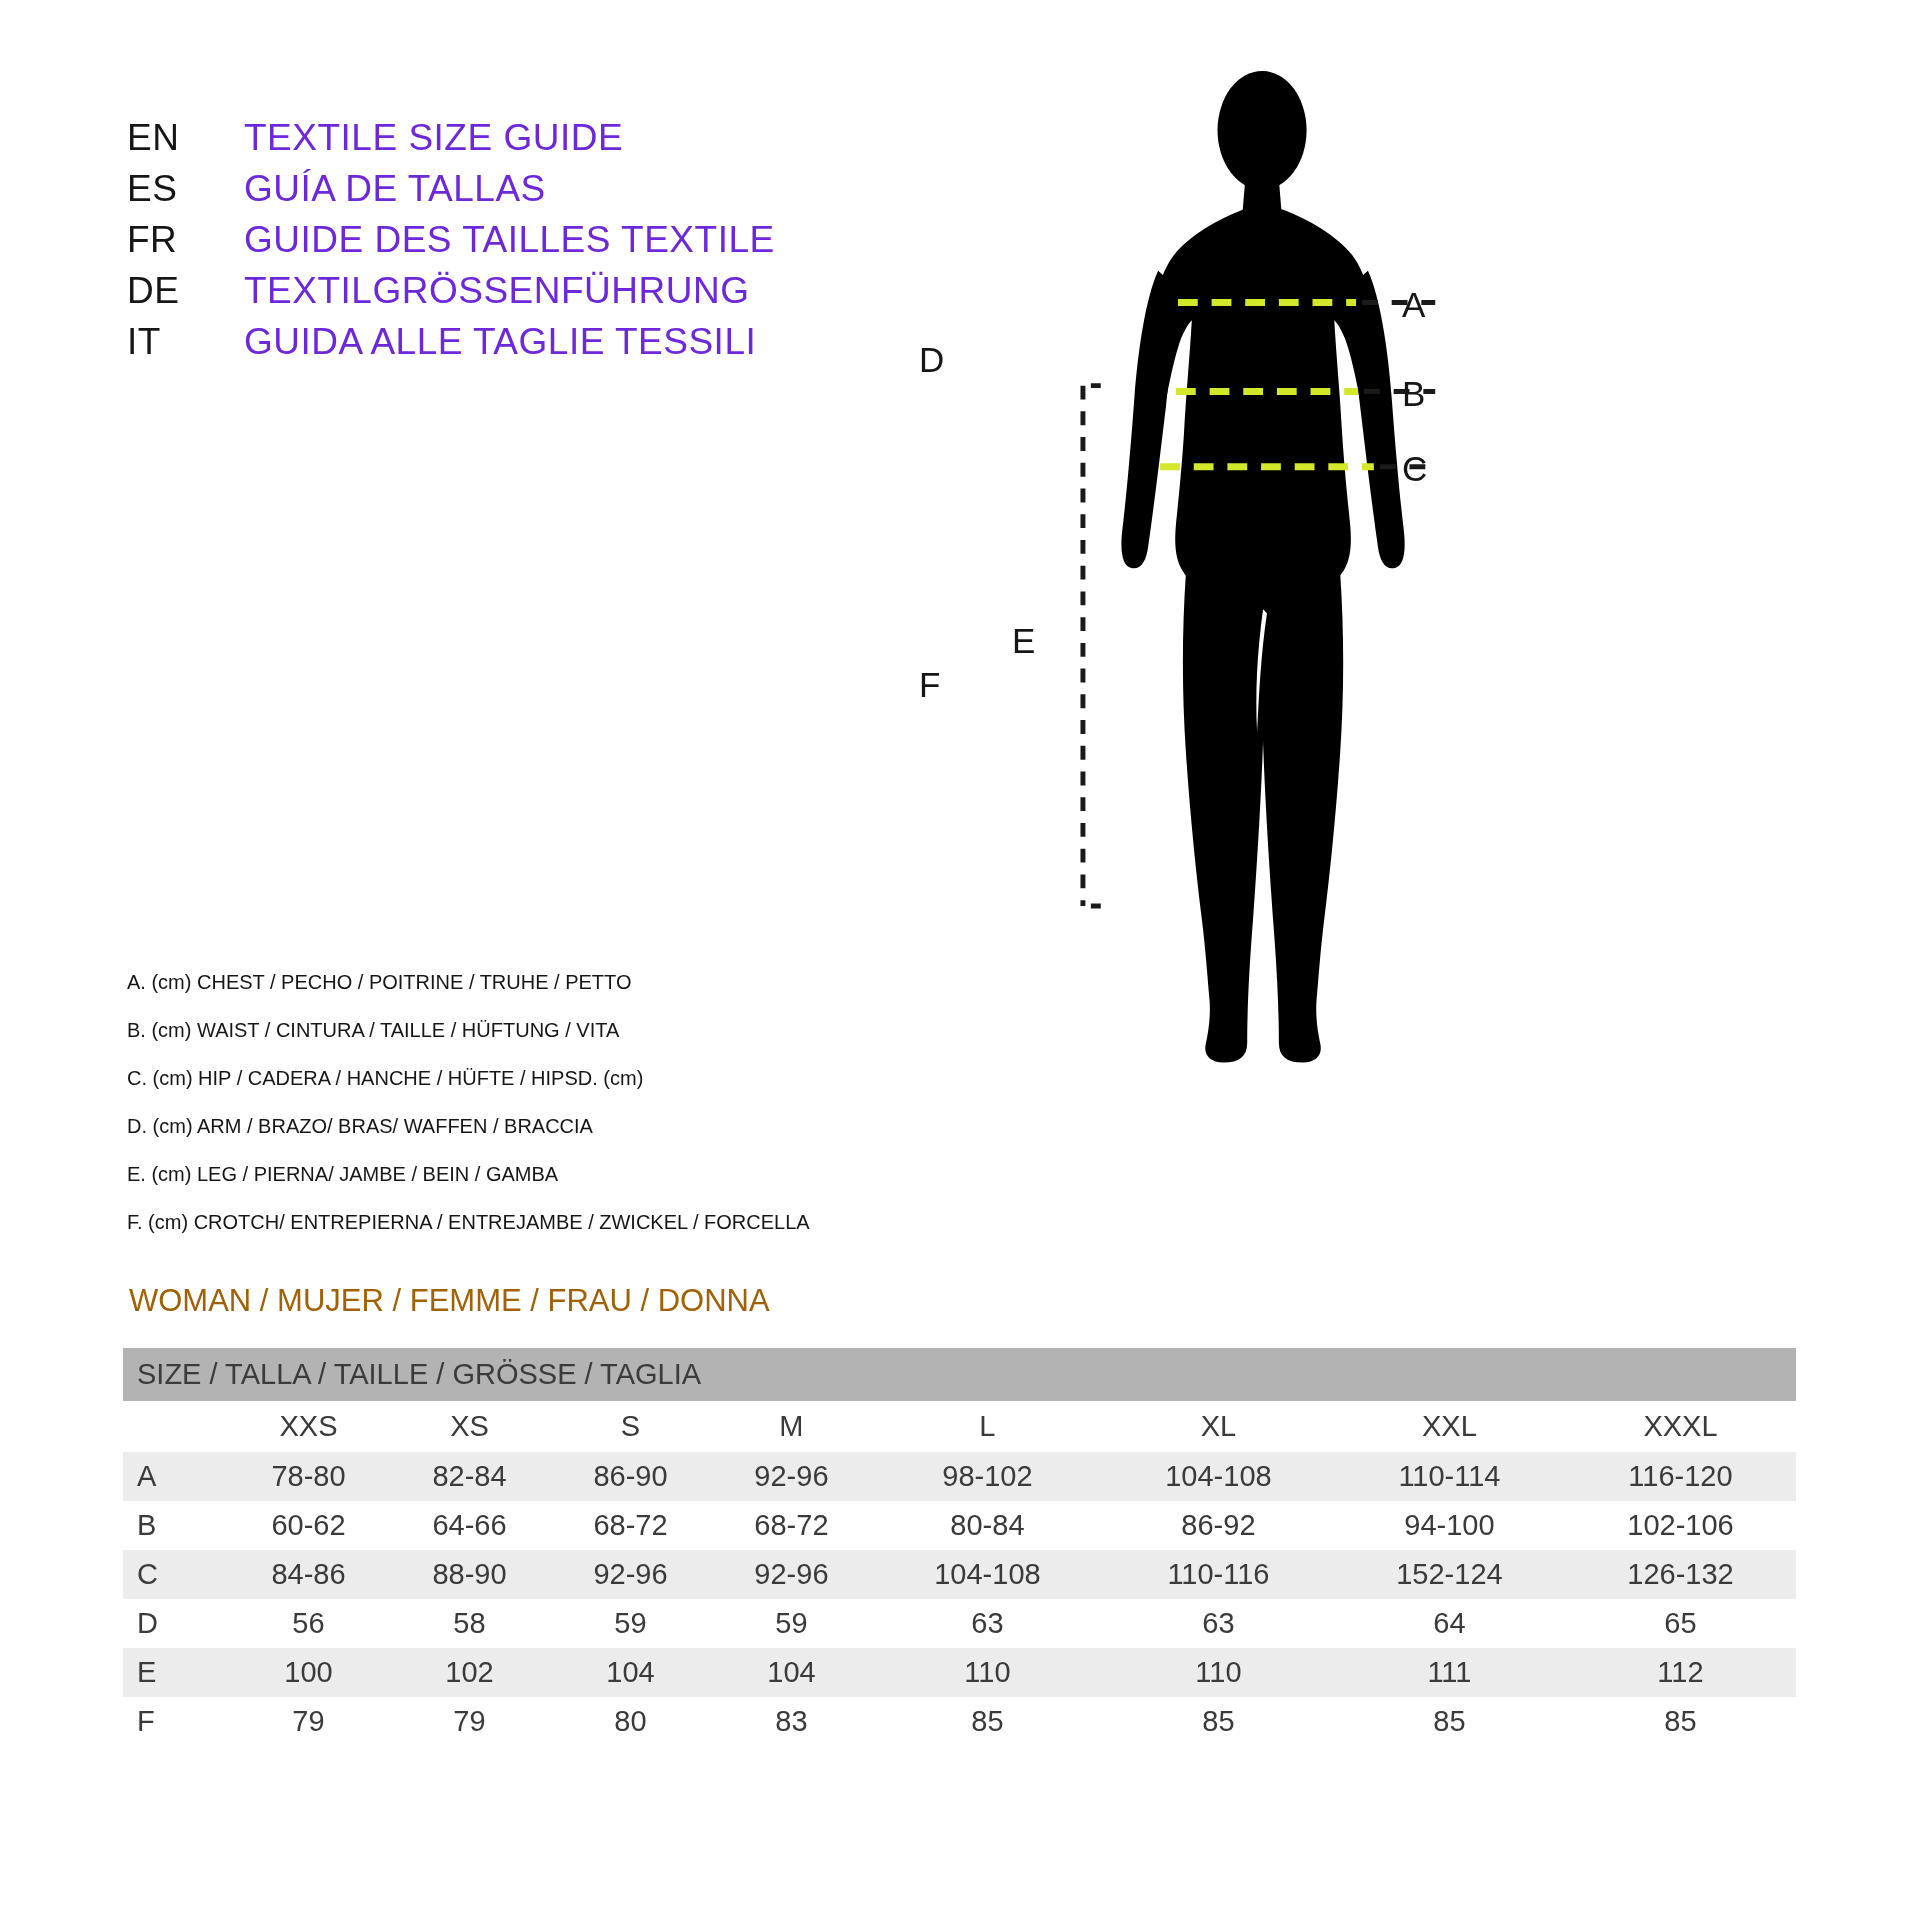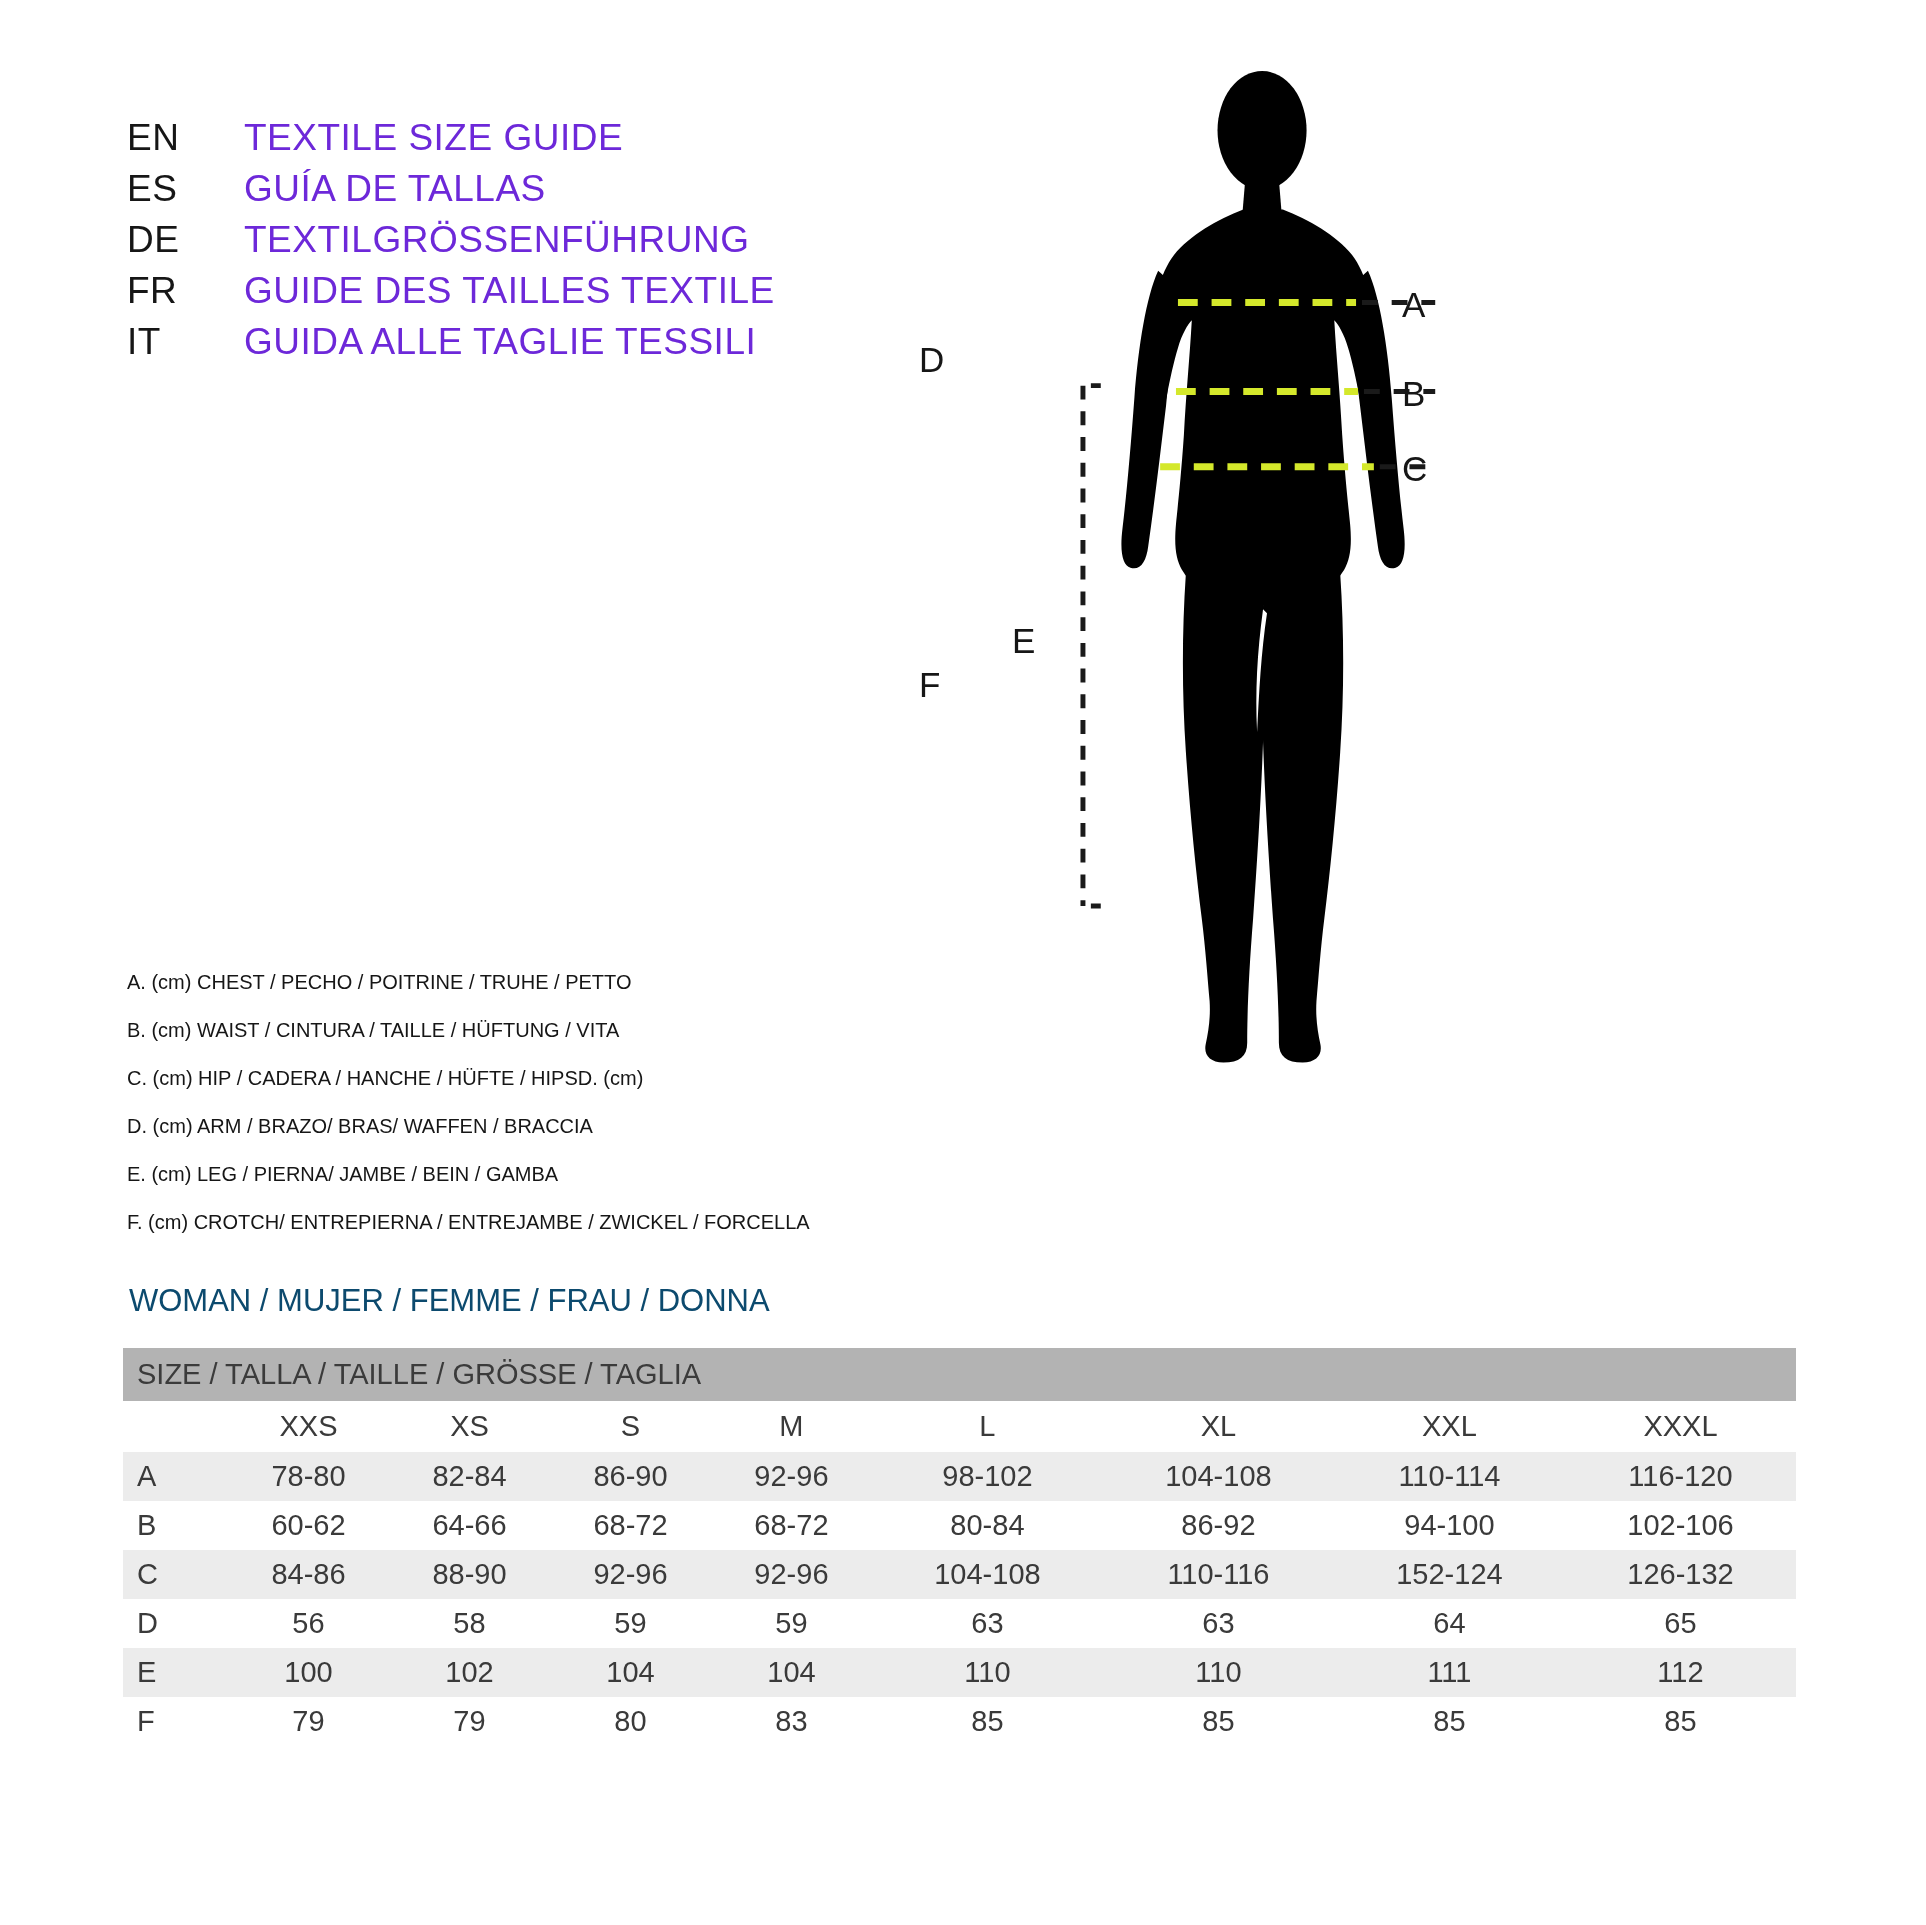--- a/index.html
+++ b/index.html
@@ -52,21 +52,21 @@
     color: #161616;
     white-space: nowrap;
   }
 
   
   #group-title {
     position: absolute;
     left: 129px;
     top: 1283px;
     font-size: 31px;
-    color: #0c4a6e;
+    color: #a16207;
     white-space: nowrap;
   }
 
   
   #size-table {
     position: absolute;
     left: 123px;
     top: 1348px;
     width: 1673px;
     border-collapse: collapse;
@@ -130,26 +130,26 @@
 <div id="lang-block">
   <div class="lang-row">
     <span class="lang-code">EN</span>
     <span class="lang-text">TEXTILE SIZE GUIDE</span>
   </div>
   <div class="lang-row">
     <span class="lang-code">ES</span>
     <span class="lang-text">GUÍA DE TALLAS</span>
   </div>
   <div class="lang-row">
+    <span class="lang-code">FR</span>
+    <span class="lang-text">GUIDE DES TAILLES TEXTILE</span>
+  </div>
+  <div class="lang-row">
     <span class="lang-code">DE</span>
     <span class="lang-text">TEXTILGRÖSSENFÜHRUNG</span>
-  </div>
-  <div class="lang-row">
-    <span class="lang-code">FR</span>
-    <span class="lang-text">GUIDE DES TAILLES TEXTILE</span>
   </div>
   <div class="lang-row">
     <span class="lang-code">IT</span>
     <span class="lang-text">GUIDA ALLE TAGLIE TESSILI</span>
   </div>
 </div>
 
 <div id="legend-block">
   <div class="legend-row">A. (cm) CHEST / PECHO / POITRINE / TRUHE / PETTO</div>
   <div class="legend-row">B. (cm) WAIST / CINTURA / TAILLE / HÜFTUNG / VITA</div>

